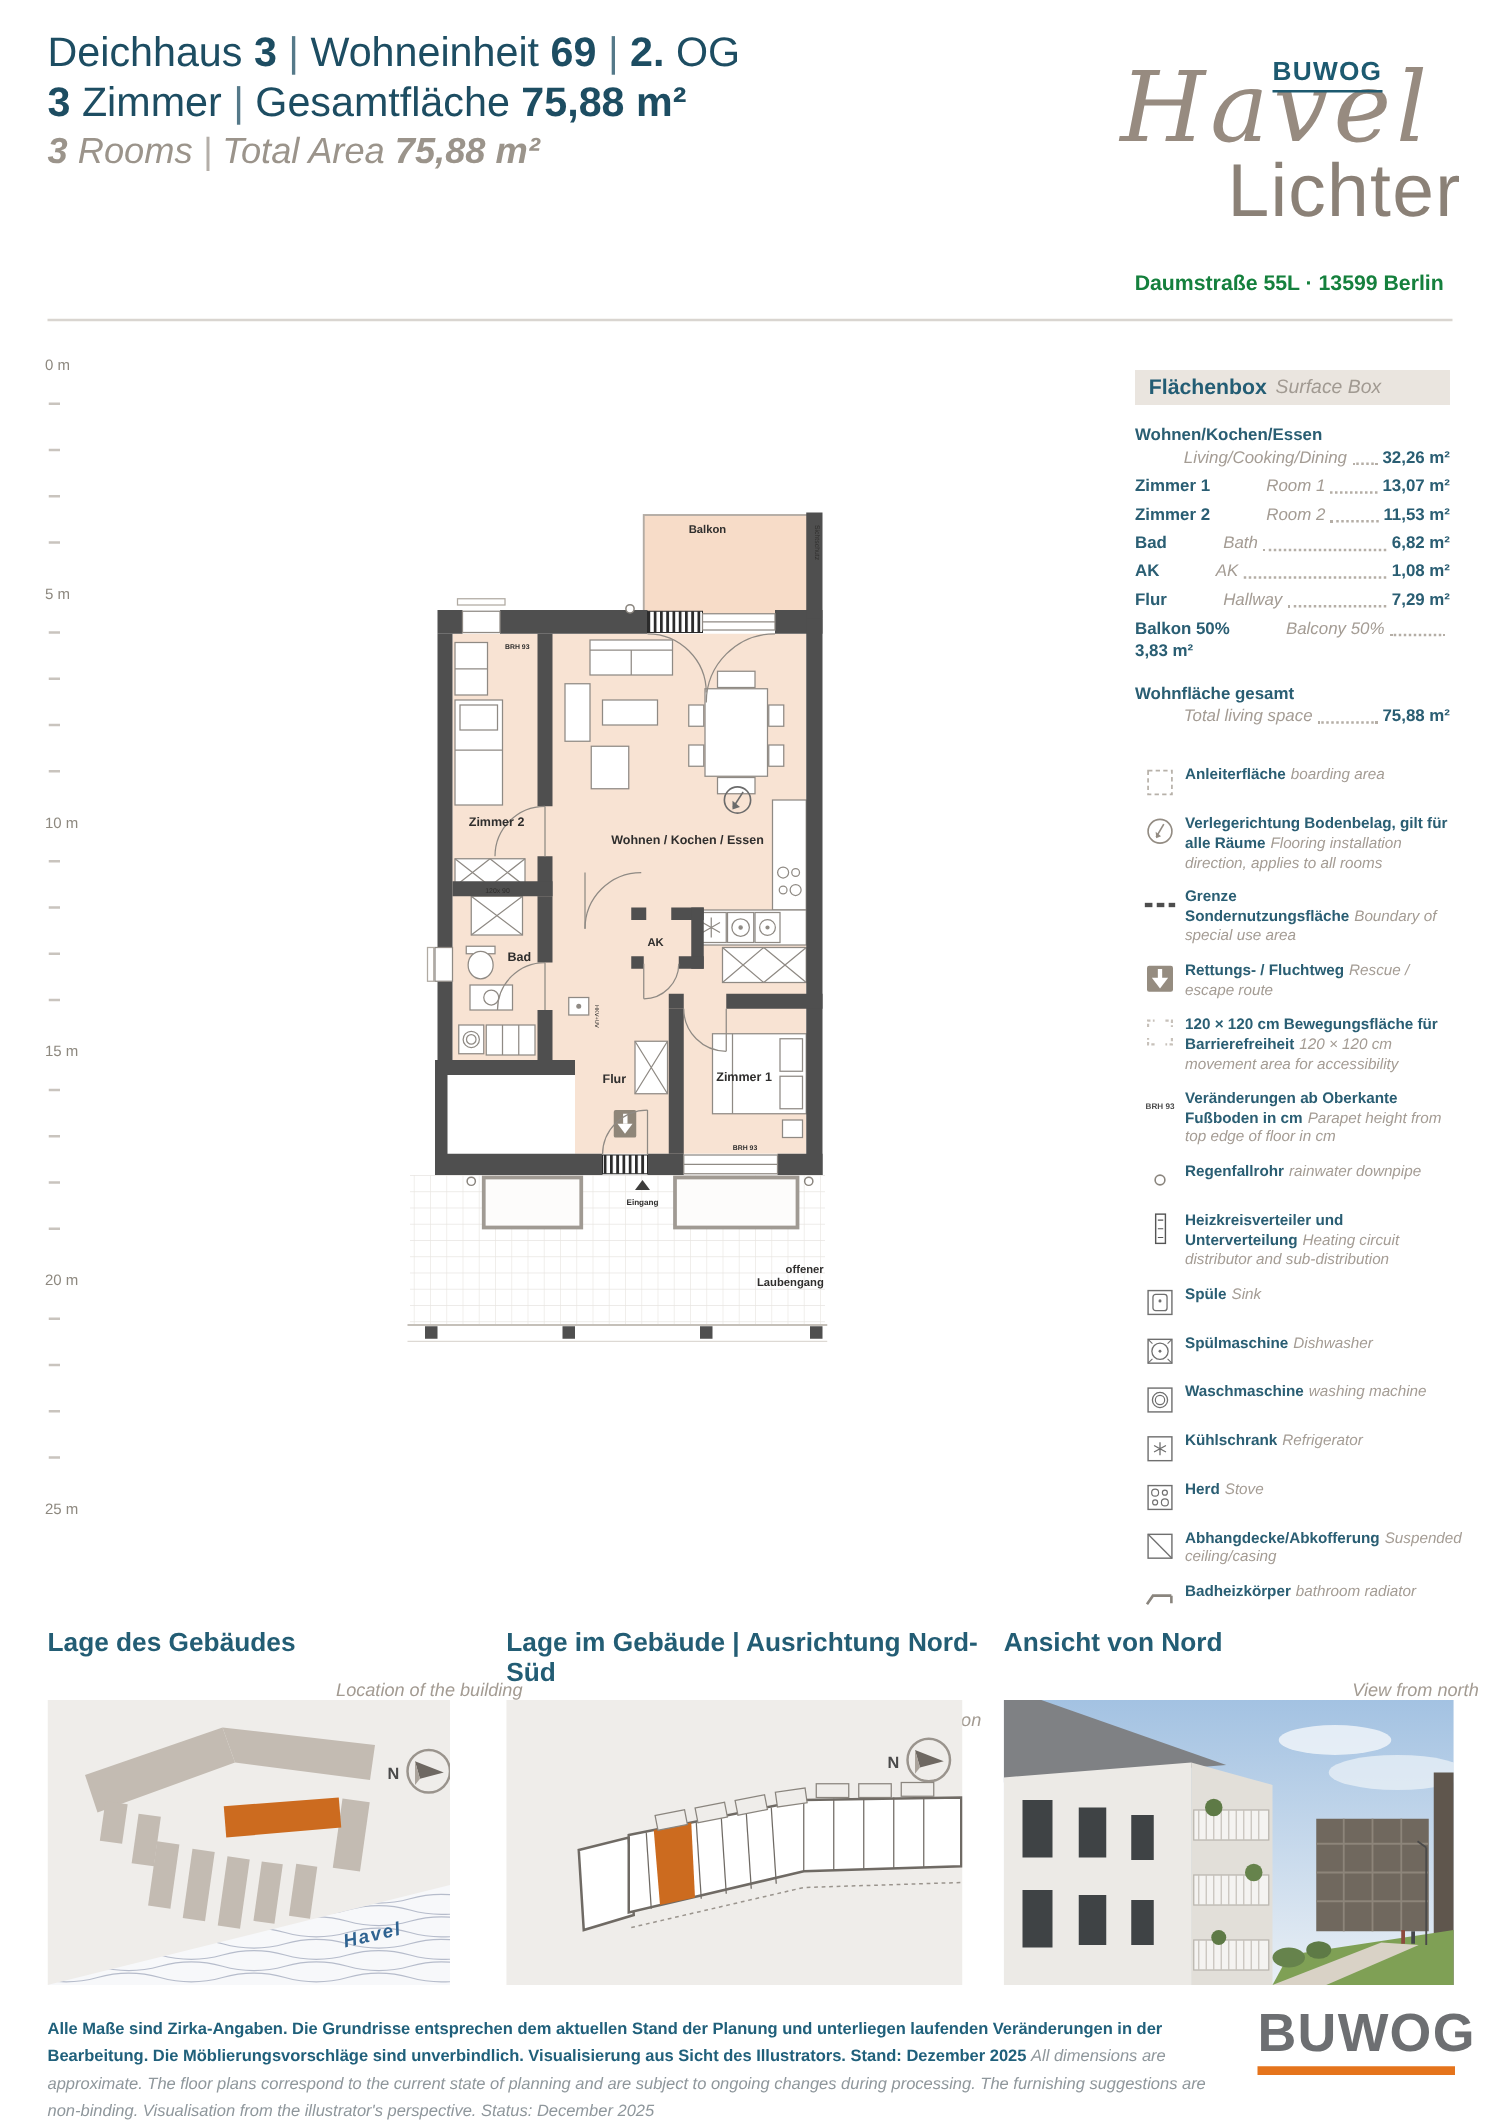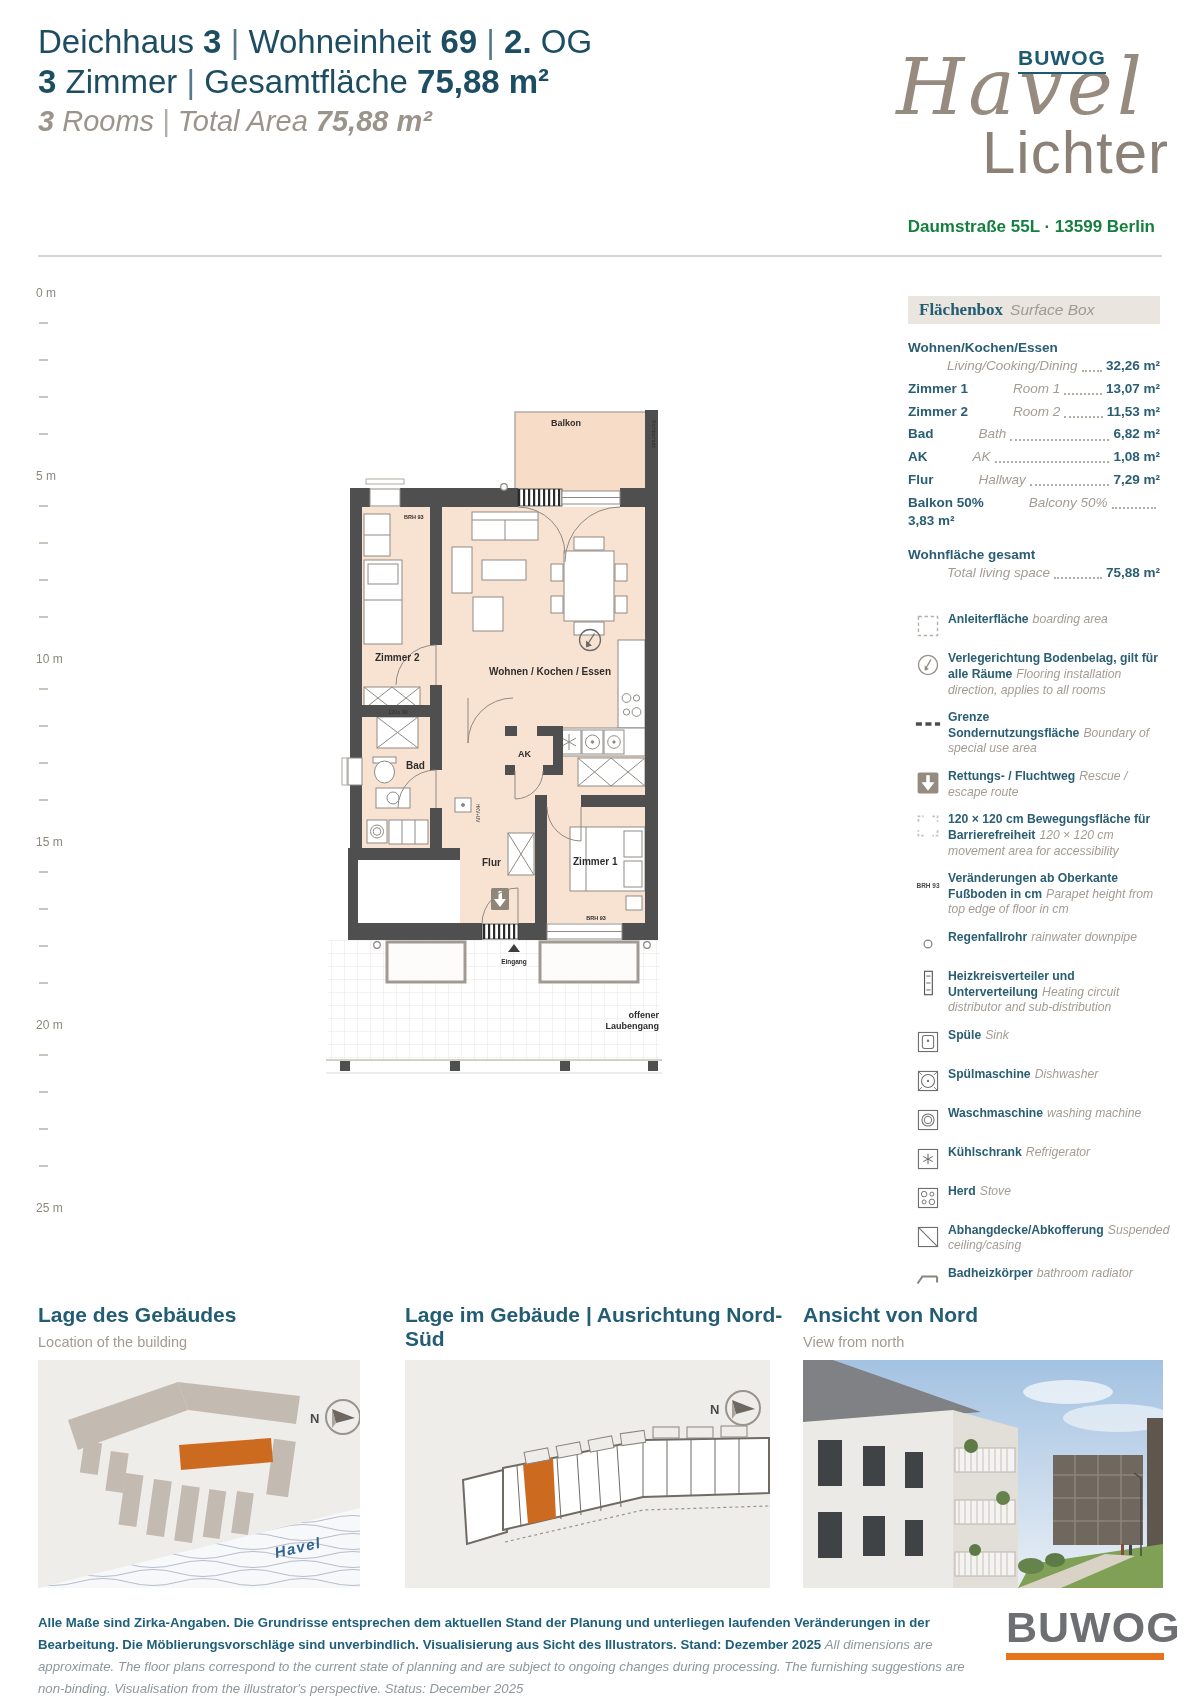--- a/index.html
+++ b/index.html
@@ -28,41 +28,41 @@
   .r-label{font-size:12px;color:#8d887f;}
   .tick{position:absolute;left:3px;width:9px;height:1.5px;background:#c9c4be;}
   .tick.t1{top:39px;}.tick.t2{top:76px;}.tick.t3{top:113px;}.tick.t4{top:150px;}
 
   
   .floorplan{position:absolute;left:318px;top:368px;width:344px;height:710px;}
 
   
   .surface{position:absolute;left:908px;top:296px;width:252px;}
   .sb-bar{height:28px;background:#eae5df;padding-left:11px;display:flex;align-items:center;gap:7px;}
-  .sb-de{font-size:17px;font-weight:700;color:#235d74;font-family:Liberation Serif, serif;}
+  .sb-de{font-size:17px;font-weight:700;color:#235d74;}
   .sb-en{font-size:15.5px;font-style:italic;color:#a19a92;}
   .areas{margin-top:15px;}
   .area-row{display:flex;flex-wrap:wrap;align-items:flex-end;margin-bottom:4.5px;font-size:13.5px;line-height:1.35;}
   .a-de{font-weight:700;color:#2a5e73;margin-right:6px;}
   .a-en{font-style:italic;color:#a49c94;margin-left:39px;}
   .lead{flex:1;border-bottom:2px dotted #b5aea6;margin:0 4px;transform:translateY(-3px);min-width:10px;}
   .a-val{font-weight:700;color:#2a5e73;text-align:right;}
   .total{margin-top:16px;}
   .legend{margin-top:30px;}
   .lg-row{display:flex;margin-bottom:12px;}
   .lg-icon{width:40px;flex-shrink:0;display:flex;justify-content:center;align-items:flex-start;padding-top:1px;}
   .lg-svg{width:26px;height:26px;}
   .lg-text{font-size:12.2px;line-height:1.28;}
   .lg-de{font-weight:700;color:#2a5e73;margin-right:4px;}
   .lg-en{font-style:italic;color:#a49c94;}
 
   
   .p-title{position:absolute;width:380px;}
   .p-title .pt-de{font-size:21px;font-weight:700;color:#235d74;}
-  .p-title .pt-en{font-size:14.5px;color:#a39b92;margin-top:7px;}
+  .p-title .pt-en{font-size:14.5px;font-style:italic;color:#a39b92;margin-top:18px;text-align:right;}
   #p1t{left:38px;top:1303px;}
   #p2t{left:405px;top:1303px;}
   #p3t{left:803px;top:1303px;}
   .p-box{position:absolute;top:1360px;height:228px;}
   #p1box{left:38px;width:322px;}
   #p2box{left:405px;width:365px;}
   #p3box{left:803px;width:360px;}
 
   
   .footer{position:absolute;left:38px;top:1612px;width:948px;font-size:13.2px;line-height:1.66;}

